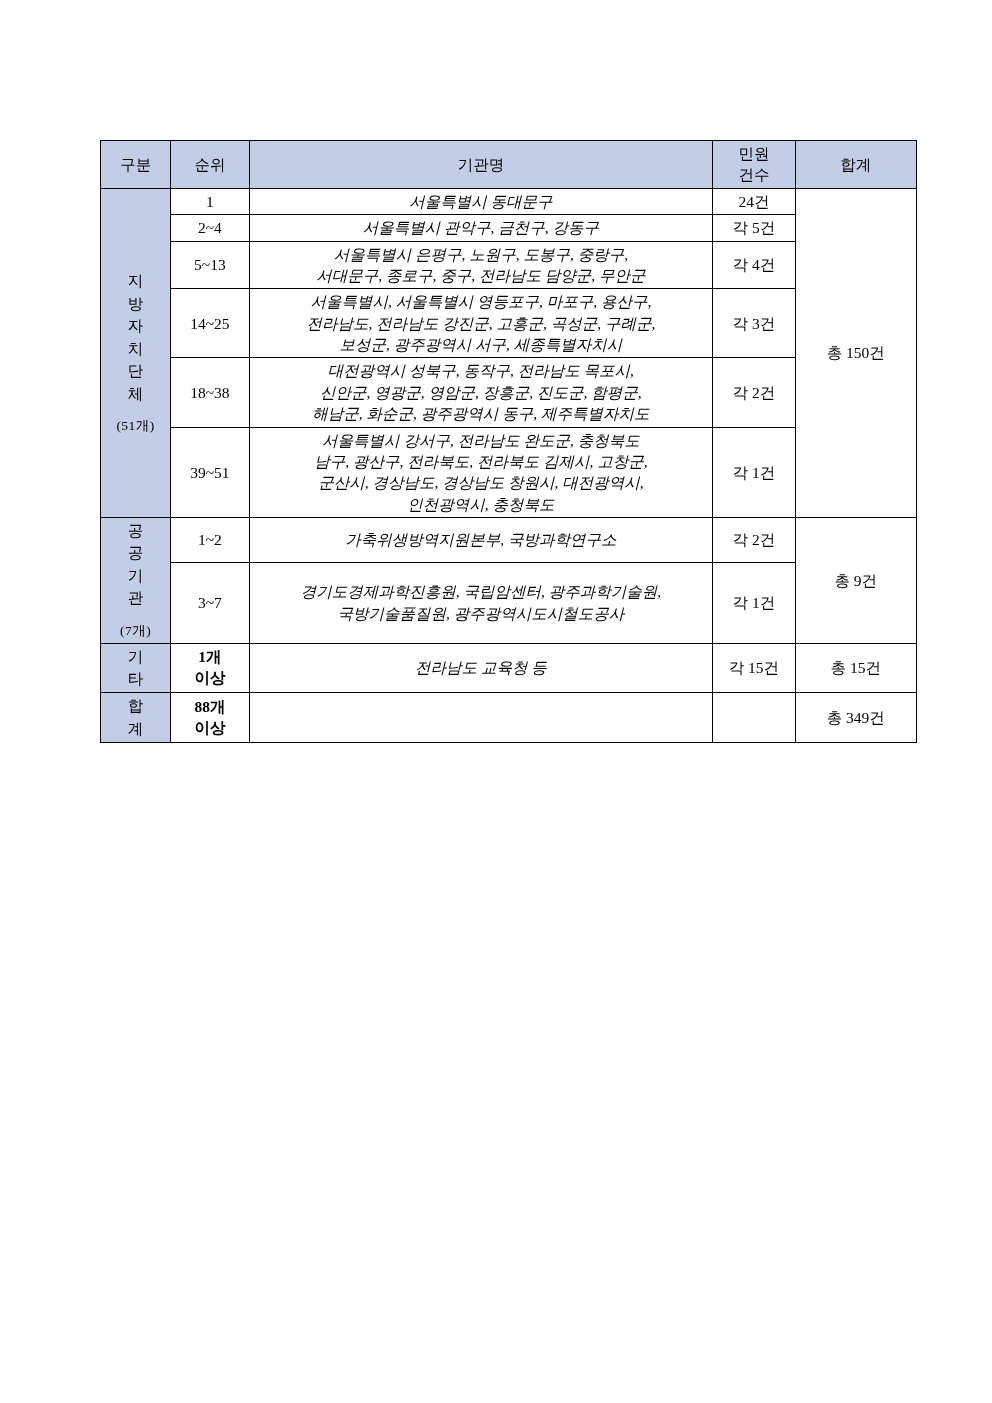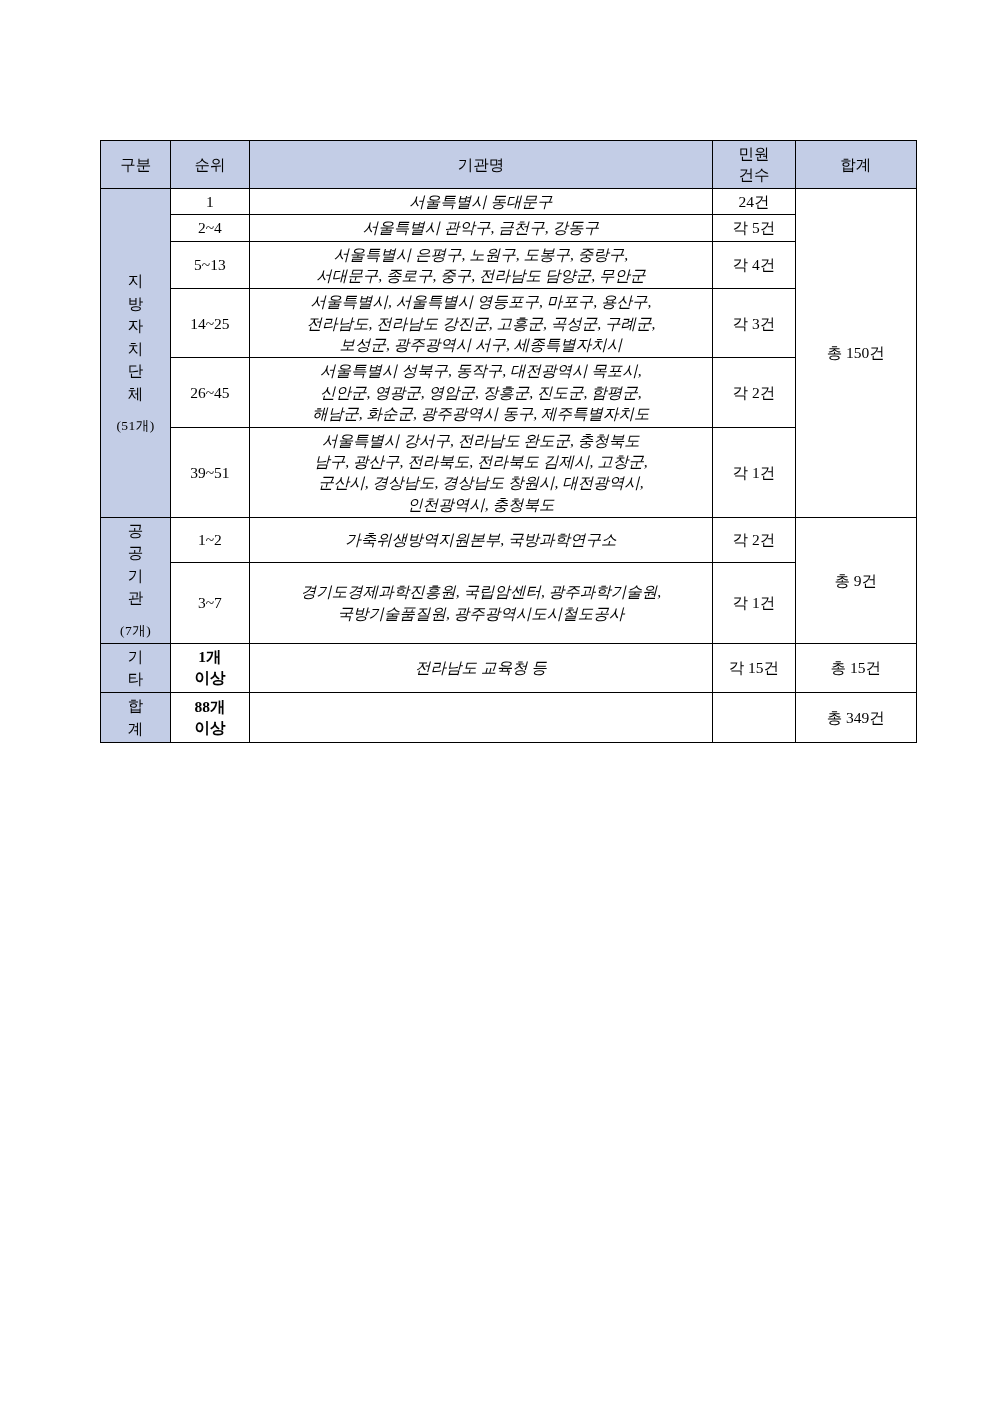--- a/index.html
+++ b/index.html
@@ -153,23 +153,23 @@
         <td class="rank-cell">14~25</td>
         <td class="org-cell">
           <span class="org-line">서울특별시, 서울특별시 영등포구, 마포구, 용산구,</span>
           <span class="org-line">전라남도, 전라남도 강진군, 고흥군, 곡성군, 구례군,</span>
           <span class="org-line">보성군, 광주광역시 서구, 세종특별자치시</span>
         </td>
         <td>각 3건</td>
       </tr>
 
       <tr>
-        <td class="rank-cell">26~45</td>
-        <td class="org-cell">
-          <span class="org-line">서울특별시 성북구, 동작구, 대전광역시 목포시,</span>
+        <td class="rank-cell">18~38</td>
+        <td class="org-cell">
+          <span class="org-line">대전광역시 성북구, 동작구, 전라남도 목포시,</span>
           <span class="org-line">신안군, 영광군, 영암군, 장흥군, 진도군, 함평군,</span>
           <span class="org-line">해남군, 화순군, 광주광역시 동구, 제주특별자치도</span>
         </td>
         <td>각 2건</td>
       </tr>
 
       <tr>
         <td class="rank-cell">39~51</td>
         <td class="org-cell">
           <span class="org-line">서울특별시 강서구, 전라남도 완도군, 충청북도</span>

